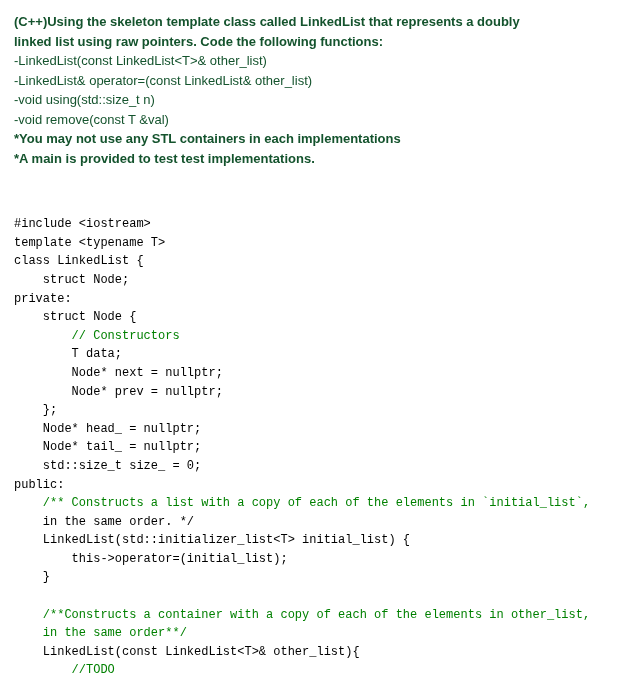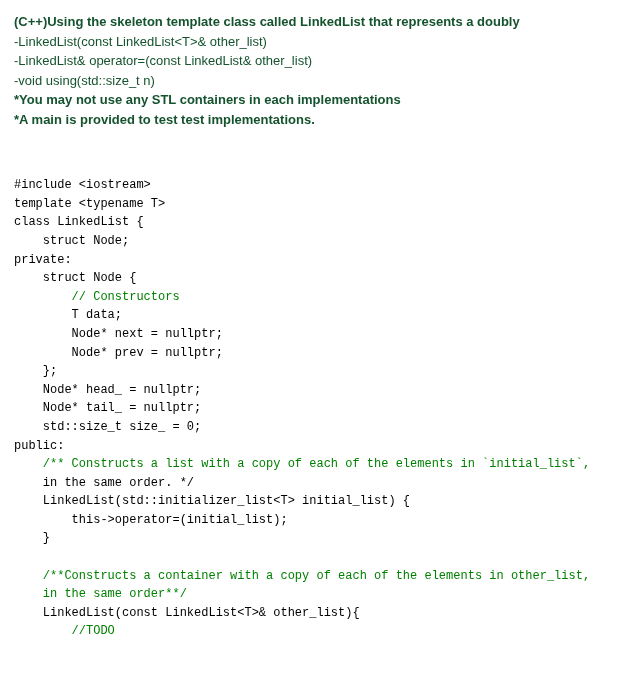--- a/index.html
+++ b/index.html
@@ -39,24 +39,28 @@
     }
   </style>
 </head>
 <body>
 
 <div>
   <div class="intro-text">
     <div>
       <strong>(C++)Using the skeleton template class called LinkedList that represents a doubly</strong>
     </div>
+    <div>
+      <strong>linked list using raw pointers. Code the following functions:</strong>
+    </div>
     <div id="func-list">
         <div>-LinkedList(const LinkedList&lt;T&gt;&amp; other_list)</div>
         <div>-LinkedList&amp; operator=(const LinkedList&amp; other_list)</div>
         <div>-void using(std::size_t n)</div>
+        <div>-void remove(const T &amp;val)</div>
         <div style="font-weight: bold;">*You may not use any STL containers in each implementations</div>
         <div style="font-weight: bold;">*A main is provided to test test implementations.</div>
       </div>
   </div>
 
   <div class="code-block">
     <div id="code-lines"><span class="code-line">#include &lt;iostream&gt;</span><span class="code-line">template &lt;typename T&gt;</span><span class="code-line">class LinkedList {</span><span class="code-line">    struct Node;</span><span class="code-line">private:</span><span class="code-line">    struct Node {</span><span class="code-line" style="color: rgb(0, 128, 0);">        // Constructors</span><span class="code-line">        T data;</span><span class="code-line">        Node* next = nullptr;</span><span class="code-line">        Node* prev = nullptr;</span><span class="code-line">    };</span><span class="code-line">    Node* head_ = nullptr;</span><span class="code-line">    Node* tail_ = nullptr;</span><span class="code-line">    std::size_t size_ = 0;</span><span class="code-line">public:</span><span class="code-line" style="color: rgb(0, 128, 0);">    /** Constructs a list with a copy of each of the elements in `initial_list`,</span><span class="code-line">    in the same order. */</span><span class="code-line">    LinkedList(std::initializer_list&lt;T&gt; initial_list) {</span><span class="code-line">        this-&gt;operator=(initial_list);</span><span class="code-line">    }</span><span class="code-line">&nbsp;</span><span class="code-line" style="color: rgb(0, 128, 0);">    /**Constructs a container with a copy of each of the elements in other_list,</span><span class="code-line" style="color: rgb(0, 128, 0);">    in the same order**/</span><span class="code-line">    LinkedList(const LinkedList&lt;T&gt;&amp; other_list){</span><span class="code-line" style="color: rgb(0, 128, 0);">        //TODO</span><span class="code-line">&nbsp;</span></div>
   </div>
 </div>
 

